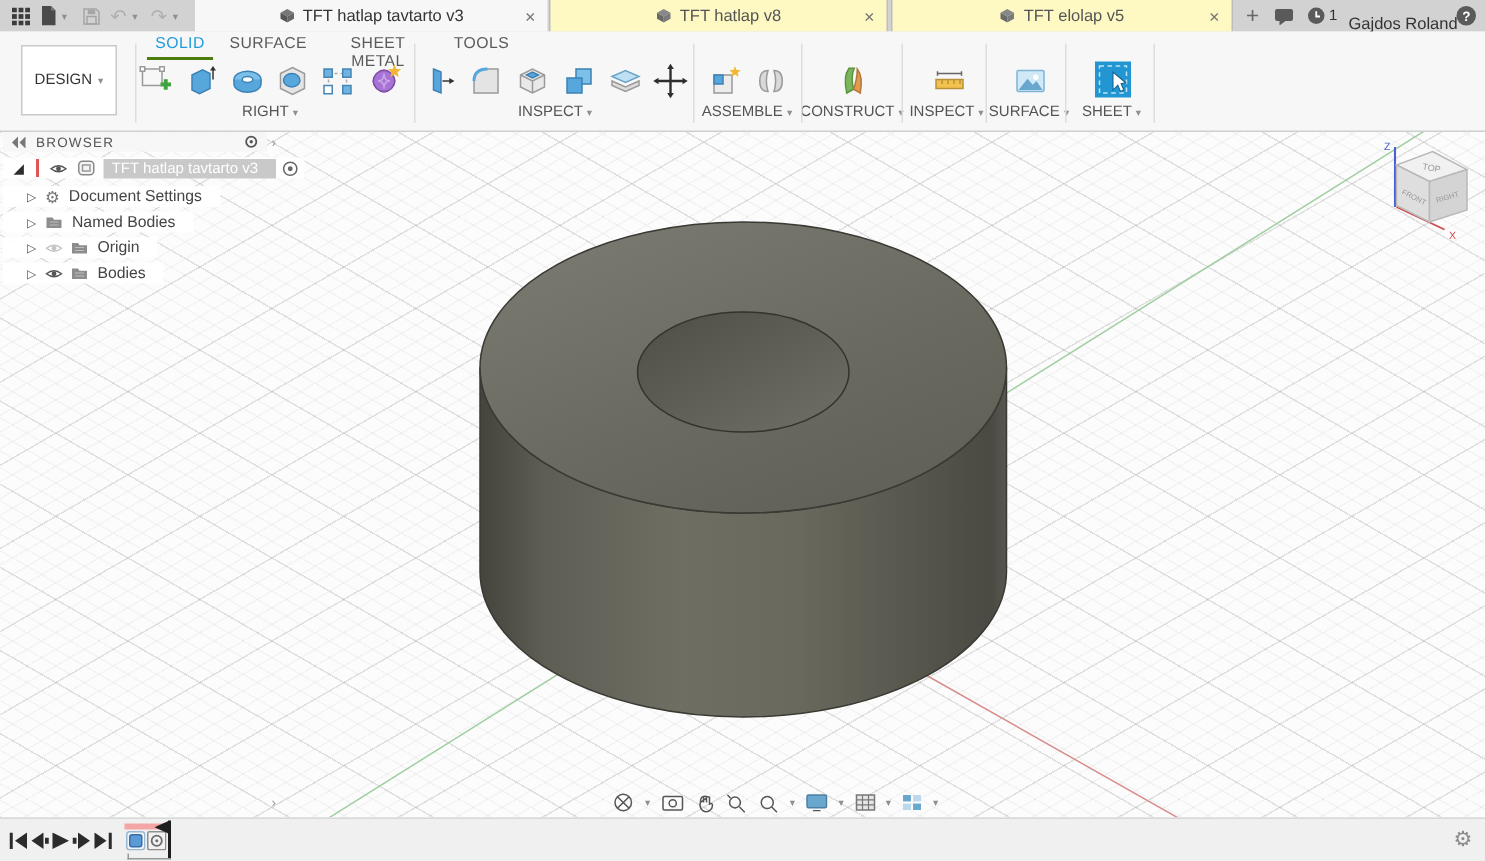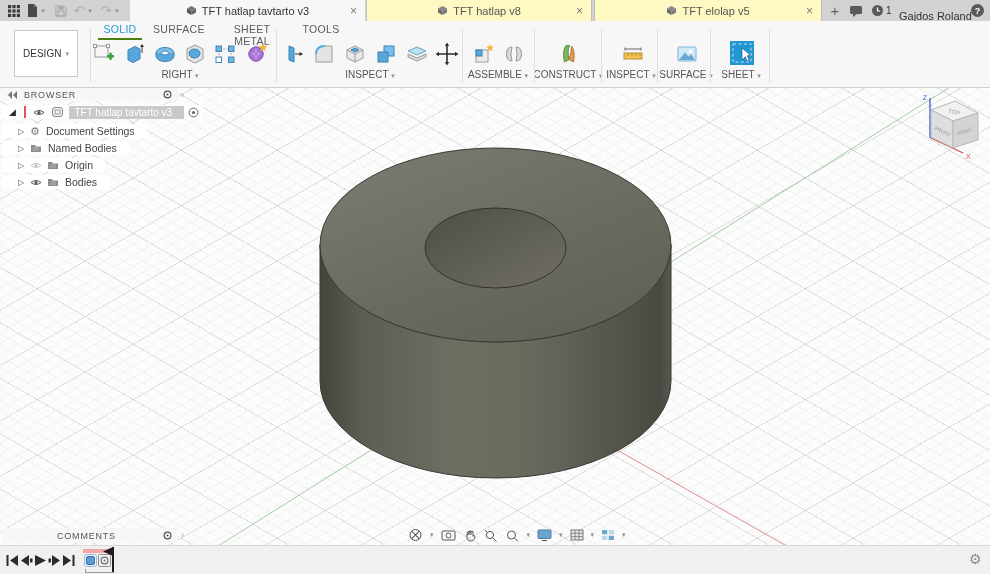--- a/index.html
+++ b/index.html
@@ -428,27 +428,20 @@
             <circle cx="6" cy="4.5" r="1.6" fill="#555"></circle>
           </svg>
         <svg width="12" height="10" style="margin-left:5px;">
             <path d="M1,2 L5,2 L6,3.5 L11,3.5 L11,9 L1,9 Z" fill="#8d8d8d"></path>
             <path d="M3,5 L9,5 M3,7 L9,7" stroke="#bdbdbd" stroke-width="0.8"></path>
           </svg>
         <span class="lab">Bodies</span>
       </div>
     </div>
 
-    <div class="comments">
-      <span style="margin-left:55px;">COMMENTS</span>
-      <svg width="9" height="9" style="position:absolute;right:6px;top:3px;">
-          <circle cx="4.5" cy="4.5" r="3.4" fill="none" stroke="#555" stroke-width="1.2"></circle>
-          <circle cx="4.5" cy="4.5" r="1.1" fill="#555"></circle>
-        </svg>
-    </div>
     <span class="com-chev">›</span>
 
     <div style="position:absolute;left:408px;top:438px;height:18px;display:flex;align-items:center;gap:7px;">
       <svg width="15" height="14">
           <circle cx="7.5" cy="7" r="5.5" fill="none" stroke="#555"></circle>
           <path d="M2,7 L13,7 M7.5,1.5 L7.5,12.5" stroke="#555" transform="rotate(45 7.5 7)"></path>
         </svg>
       <span class="caret">▾</span>
       <svg width="15" height="12">
           <rect x="1" y="2" width="13" height="9" rx="1" fill="none" stroke="#555"></rect>

